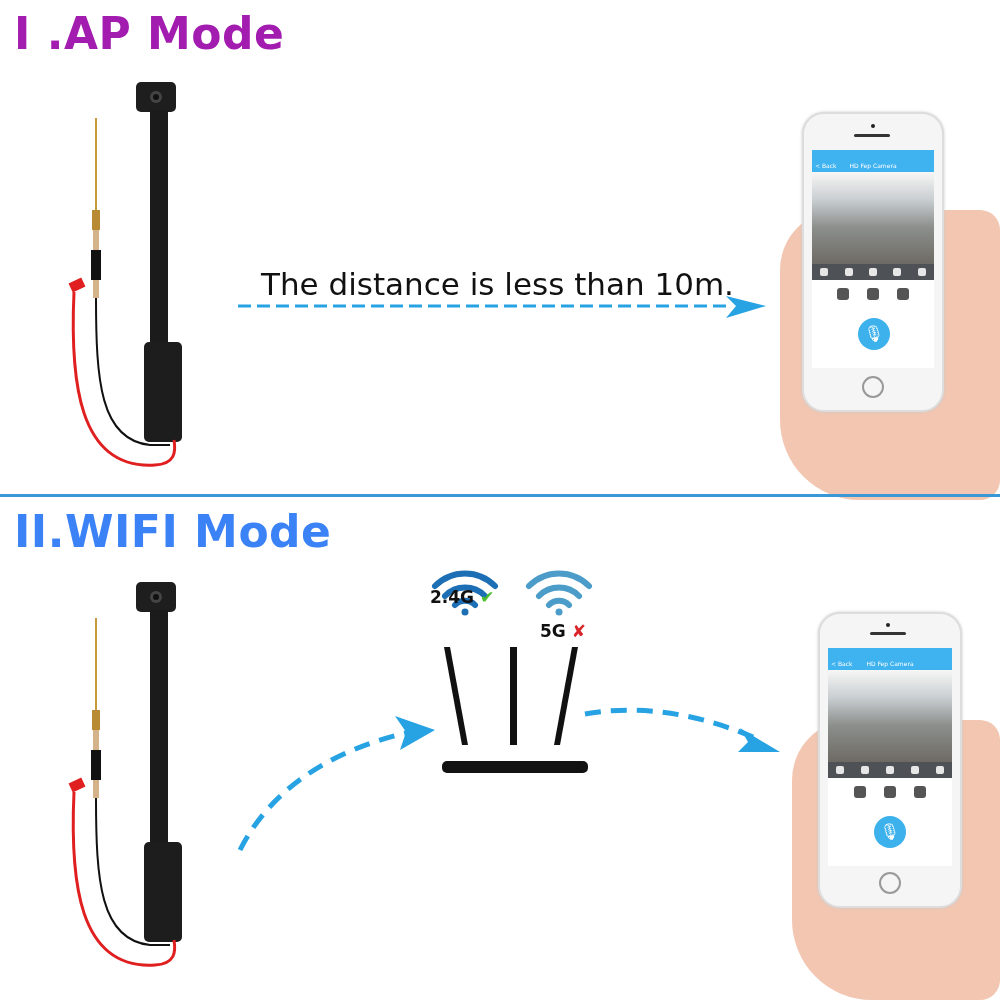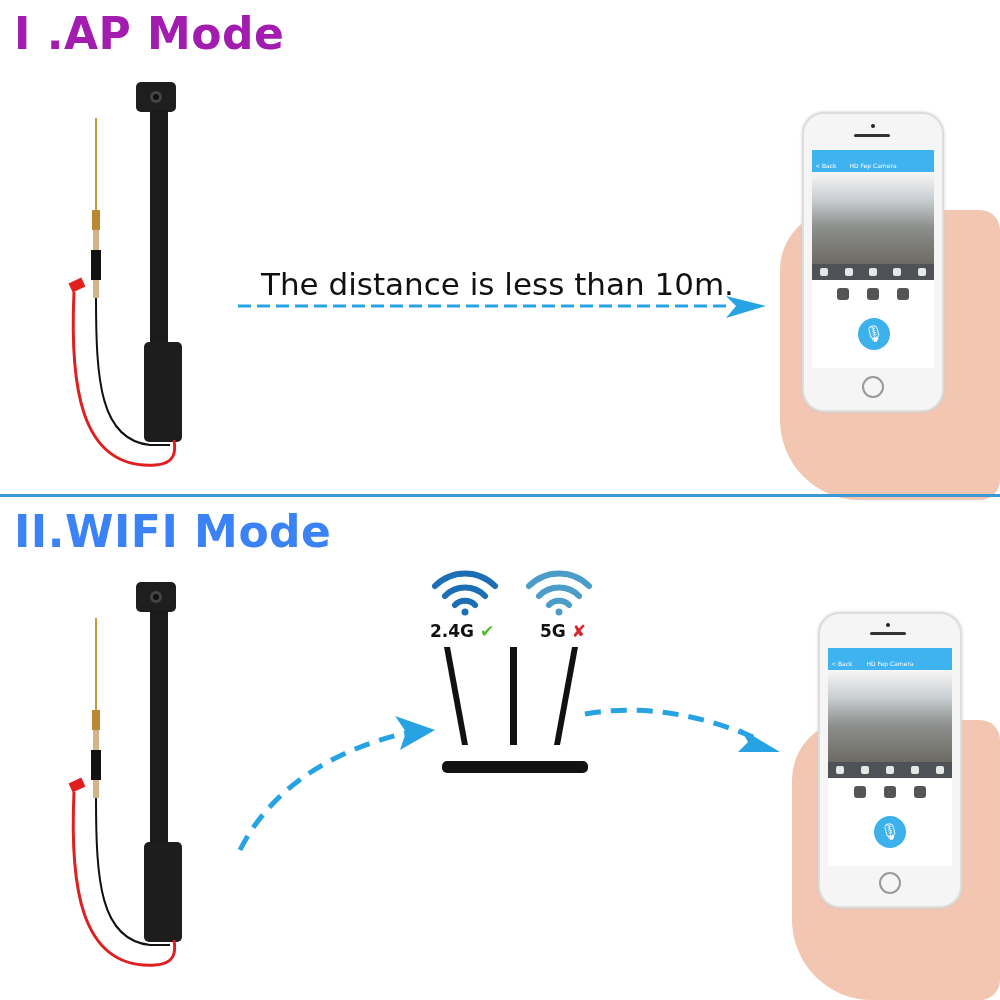--- a/index.html
+++ b/index.html
@@ -118,21 +118,21 @@
   <path d="M25 39 A14 14 0 0 1 45 39" stroke="#1c6fb5" stroke-width="6" fill="none" stroke-linecap="round"></path>
   <circle cx="35" cy="46" r="3.5" fill="#1c6fb5"></circle>
 </svg>
 <svg class="abs" style="left:524px;top:566px" width="70" height="50" viewBox="0 0 70 50">
   <path d="M5 20 A42 42 0 0 1 65 20" stroke="#4b9cc9" stroke-width="6" fill="none" stroke-linecap="round"></path>
   <path d="M15 30 A28 28 0 0 1 55 30" stroke="#4b9cc9" stroke-width="6" fill="none" stroke-linecap="round"></path>
   <path d="M25 39 A14 14 0 0 1 45 39" stroke="#4b9cc9" stroke-width="6" fill="none" stroke-linecap="round"></path>
   <circle cx="35" cy="46" r="3.5" fill="#4b9cc9"></circle>
 </svg>
 
-<div class="wifi-label" style="left:430px;top:621px;">
+<div class="wifi-label" style="left:430px;top:587px;">
   <span>2.4G</span>
   <span style="color:#4dbf2e;">✔</span>
 </div>
 <div class="wifi-label" style="left:540px;top:621px;text-align:center;">
   <span>5G</span>
   <span style="color:#d8262a;">✘</span>
 </div>
 
 <svg class="abs" style="left:430px;top:645px" width="190" height="130" viewBox="0 0 190 130">
   <polygon points="14,2 20,2 38,100 32,100" fill="#111"></polygon>

